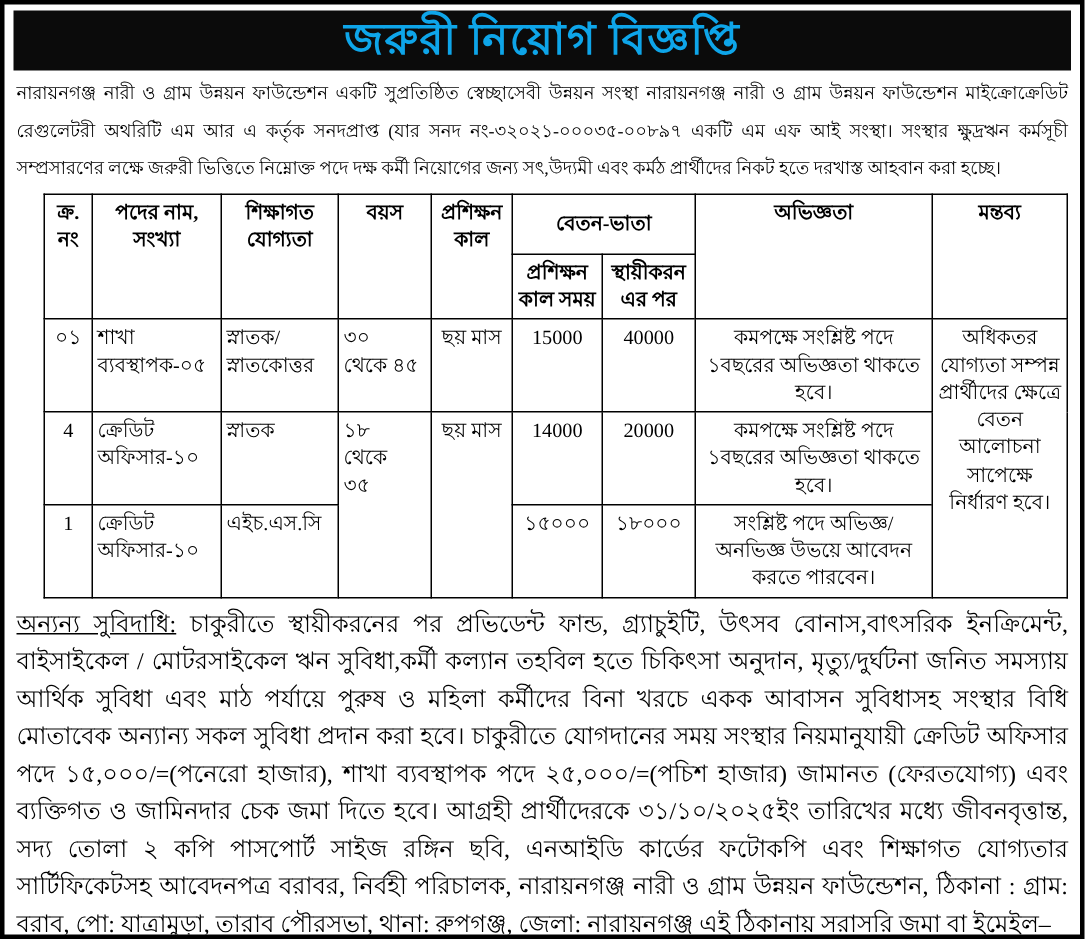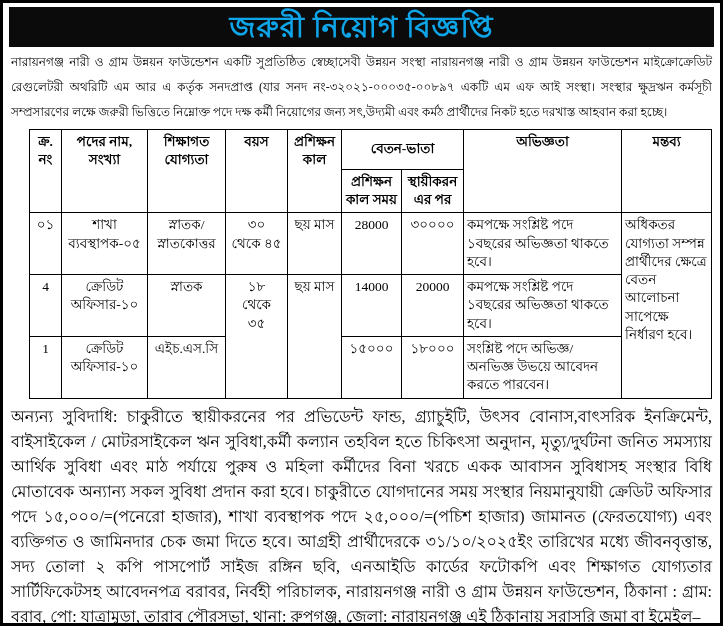--- a/index.html
+++ b/index.html
@@ -45,32 +45,32 @@
     border: 1.6px solid #000;
     font-size: 13.5px;
     line-height: 1.35;
     padding: 3px 3px;
     white-space: pre-line;
     vertical-align: top;
     overflow: hidden;
   }
   table.jobs th { font-weight: bold; text-align: center; }
   td.c  { text-align: center; }
-  td.l  { text-align: center; }
+  td.l  { text-align: left; }
   td.num { text-align: center; vertical-align: middle; font-size: 14px; }
   td.mid { vertical-align: middle; }
-  td.exp { vertical-align: middle; }
-  td.remarks { vertical-align: top; }
+  td.exp { text-align: center; vertical-align: middle; }
+  td.remarks { text-align: center; vertical-align: top; }
   .footer-wrap { position: relative; margin: 5px 4px 0 4px; }
   .benefits {
     font-size: 16px;
     line-height: 25px;
     text-align: justify;
   }
-  .benefits-label { }
+  .benefits-label { text-decoration: underline; }
 </style>
 </head>
 <body>
 
 <div class="page">
 
   <div class="title-bar">
     <span>জরুরী নিয়োগ বিজ্ঞপ্তি</span>
   </div>
 
@@ -111,22 +111,22 @@
     </tr>
     <tr style="height:56px">
       <td class="c">০১</td>
       <td class="l">শাখা
 ব্যবস্থাপক-০৫</td>
       <td class="l">স্নাতক/
 স্নাতকোত্তর</td>
       <td class="l">৩০
 থেকে ৪৫</td>
       <td class="c mid">ছয় মাস</td>
-      <td class="num">28000</td>
-      <td class="num">৩০০০০</td>
+      <td class="num">15000</td>
+      <td class="num">40000</td>
       <td class="exp">কমপক্ষে সংশ্লিষ্ট পদে ১বছরের অভিজ্ঞতা থাকতে হবে।</td>
       <td class="remarks" rowspan="3">অধিকতর যোগ্যতা সম্পন্ন প্রার্থীদের ক্ষেত্রে বেতন আলোচনা সাপেক্ষে নির্ধারণ হবে।</td>
     </tr>
     <tr style="height:56px">
       <td class="c">4</td>
       <td class="l">ক্রেডিট
 অফিসার-১০</td>
       <td class="l">স্নাতক</td>
       <td class="l" rowspan="2">১৮
 থেকে

